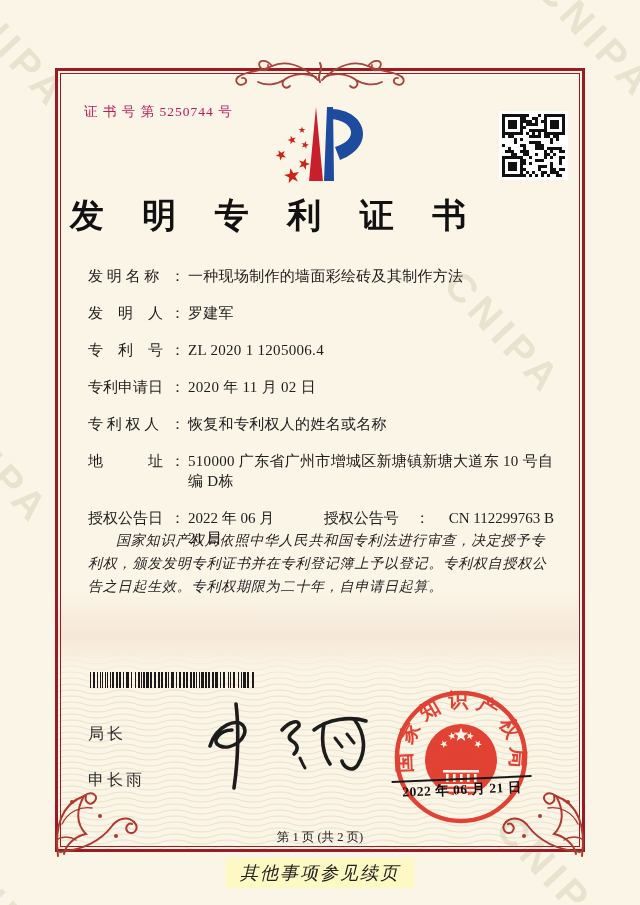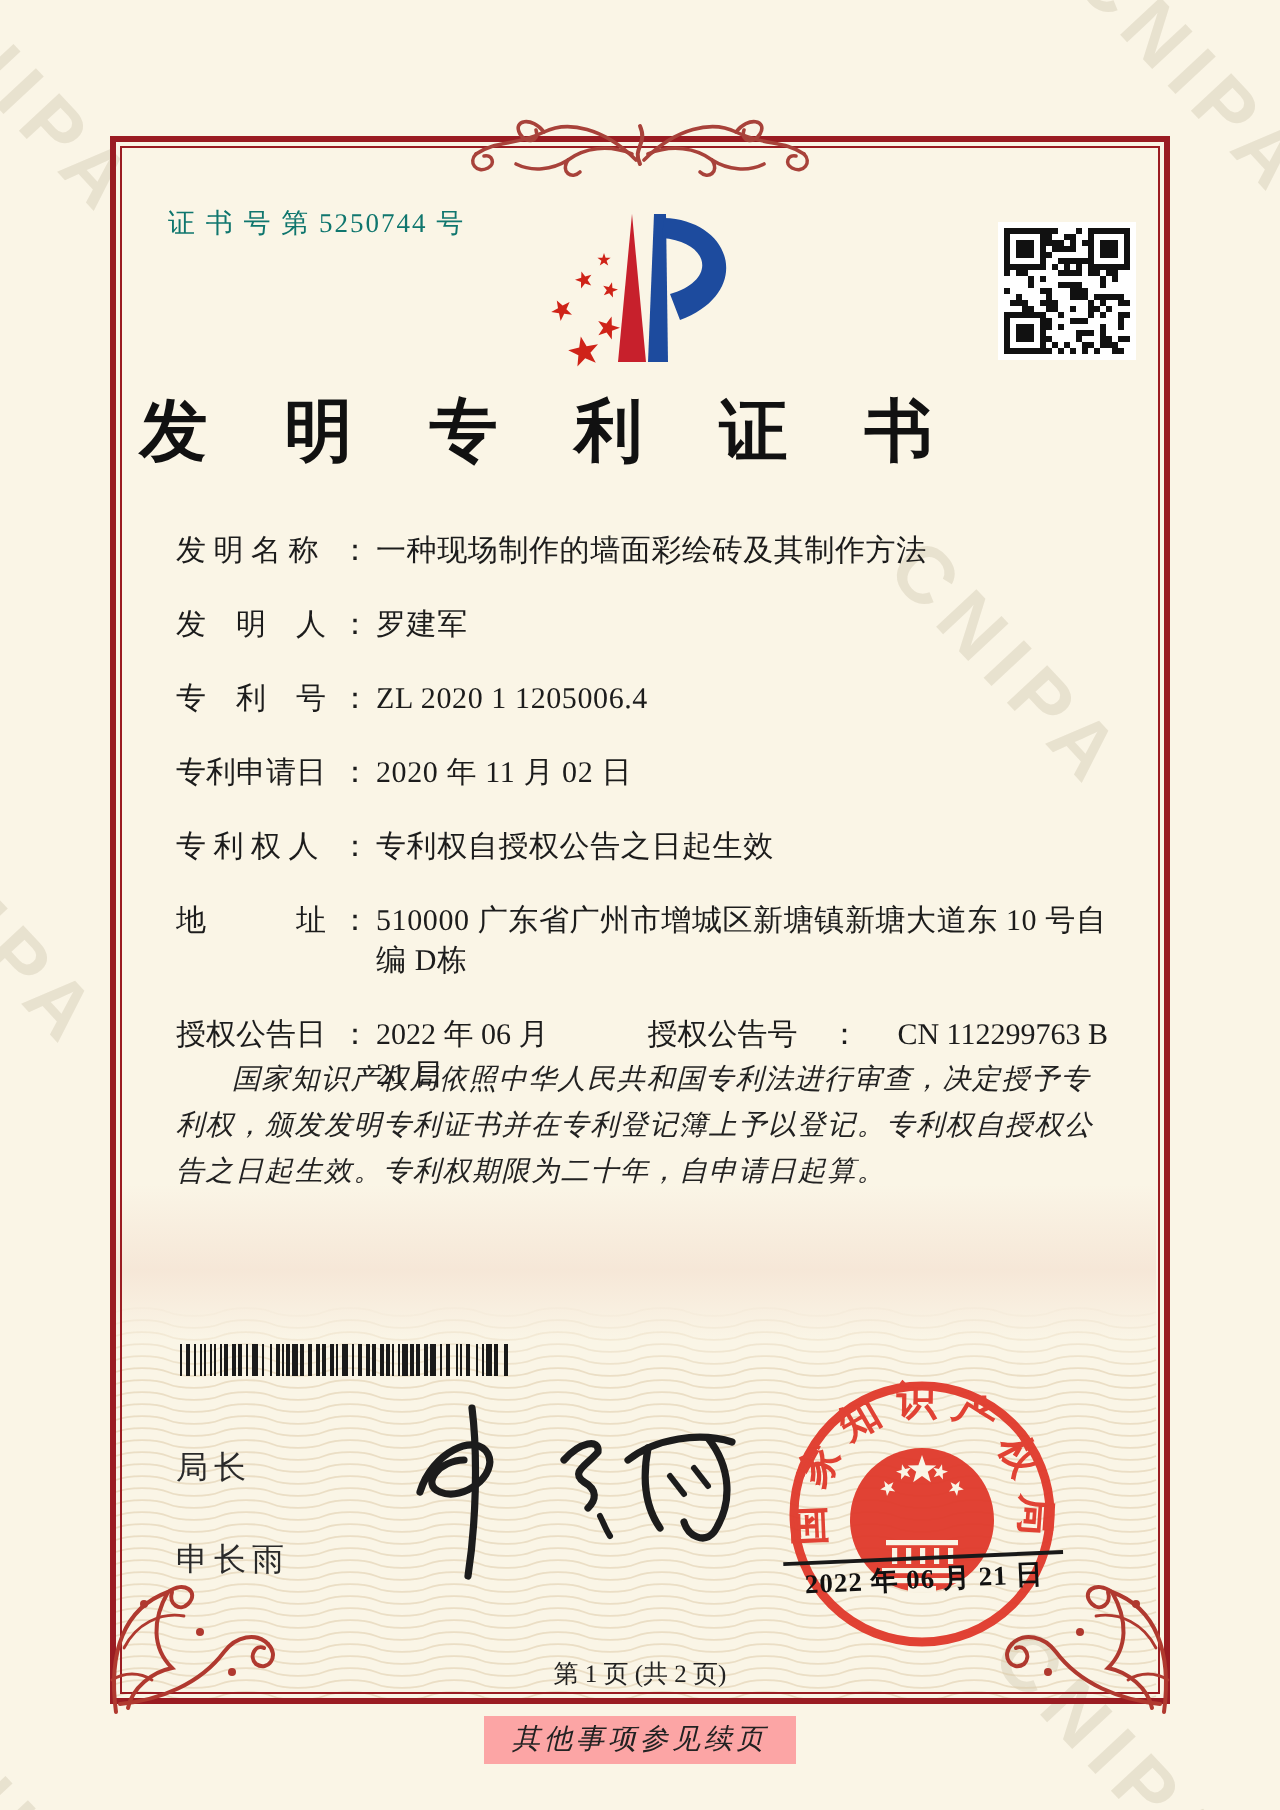--- a/index.html
+++ b/index.html
@@ -22,21 +22,21 @@
     border:3px solid #9a1c22;z-index:2;pointer-events:none;
   }
   .frame-inner{
     position:absolute;left:2px;top:2px;right:2px;bottom:2px;
     border:1px solid #9a1c22;
   }
   .waves{position:absolute;left:58px;top:648px;z-index:1;}
   .tint{position:absolute;left:58px;top:592px;width:520px;height:78px;z-index:1;
     background:linear-gradient(180deg,rgba(238,208,192,0) 0%,rgba(238,205,188,.35) 55%,rgba(238,208,192,0) 100%);}
   
-  .certno{position:absolute;left:84px;top:103px;font-size:13.5px;letter-spacing:1px;color:#0f766e;z-index:4;}
+  .certno{position:absolute;left:84px;top:103px;font-size:13.5px;letter-spacing:1px;color:#be185d;z-index:4;}
   .logo{position:absolute;left:252px;top:97px;z-index:4;}
   .qr{position:absolute;left:499px;top:111px;background:#ffffff;padding:3px;z-index:4;line-height:0;}
   .title{
     position:absolute;left:0;top:193px;width:536px;text-align:center;z-index:4;
     font-size:34px;font-weight:bold;letter-spacing:15px;padding-left:15px;box-sizing:border-box;color:#111;
   }
   
   .fields{position:absolute;left:88px;top:266px;width:466px;z-index:4;}
   .frow{display:flex;margin-bottom:17px;font-size:15px;line-height:20px;color:#1c1c1c;}
   .flabel{white-space:pre;width:82px;flex:none;}
@@ -61,21 +61,21 @@
     border-top:2px solid #191919;padding-top:1px;
     font-size:13.5px;font-weight:bold;letter-spacing:.5px;color:#111;
     transform:rotate(-2.5deg);
   }
   
   .pagenum{position:absolute;left:0;top:829px;width:640px;text-align:center;font-size:12.5px;color:#222;z-index:4;}
   .note{
     position:absolute;left:0;top:858px;width:640px;text-align:center;z-index:4;
   }
   .note span{
-    display:inline-block;background:#fca5a5;padding:3px 14px;font-size:14px;font-style:italic;
+    display:inline-block;background:#fef9c3;padding:3px 14px;font-size:18px;font-style:italic;
     letter-spacing:2px;color:#222;
   }
   .ornament{z-index:3;pointer-events:none;}
 </style>
 </head>
 <body>
 
 <div class="wm" style="left:-26px;top:-24px;">CNIPA</div>
 <div class="wm" style="left:560px;top:-34px;">CNIPA</div>
 <div class="wm" style="left:468px;top:262px;">CNIPA</div>
@@ -333,21 +333,21 @@
       <span class="fvalue">ZL 2020 1 1205006.4</span>
   </div>
   <div class="frow">
     <span class="flabel">专利申请日</span>
       <span class="fcolon">：</span>
       <span class="fvalue">2020 年 11 月 02 日</span>
   </div>
   <div class="frow">
     <span class="flabel">专 利 权 人</span>
       <span class="fcolon">：</span>
-      <span class="fvalue">专利权自授权公告之日起生效</span>
+      <span class="fvalue">恢复和专利权人的姓名或名称</span>
   </div>
   <div class="frow">
     <span class="flabel">地　　　址</span>
       <span class="fcolon">：</span>
       <span class="fvalue">510000 广东省广州市增城区新塘镇新塘大道东 10 号自编 D栋</span>
   </div>
   <div class="frow">
     <span class="flabel">授权公告日</span>
       <span class="fcolon">：</span>
       <span>2022 年 06 月 21 日</span>

